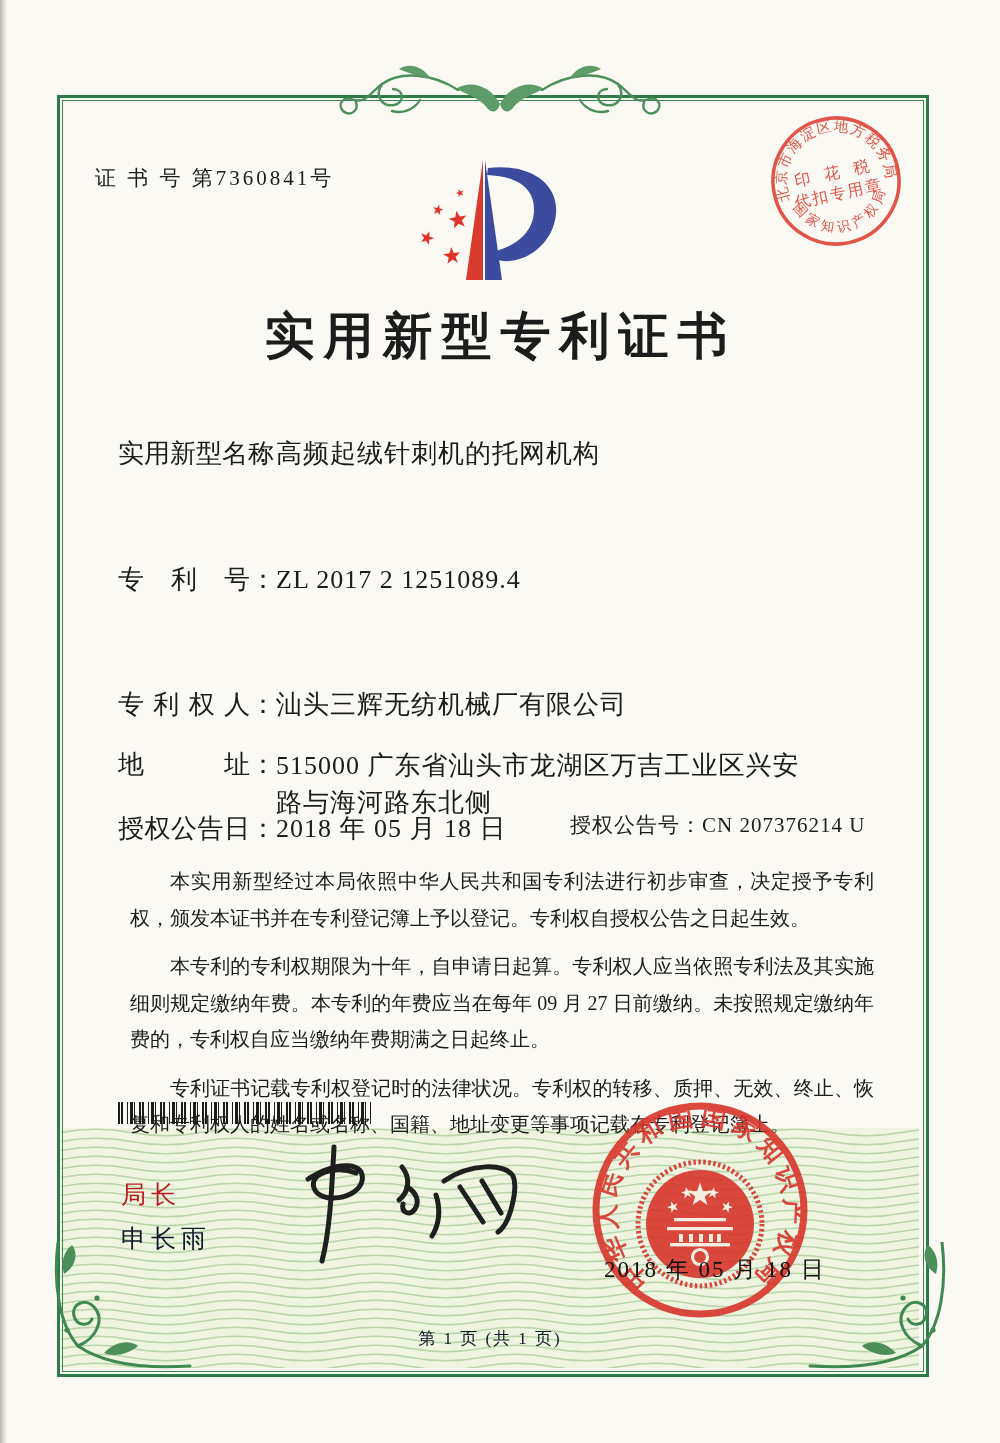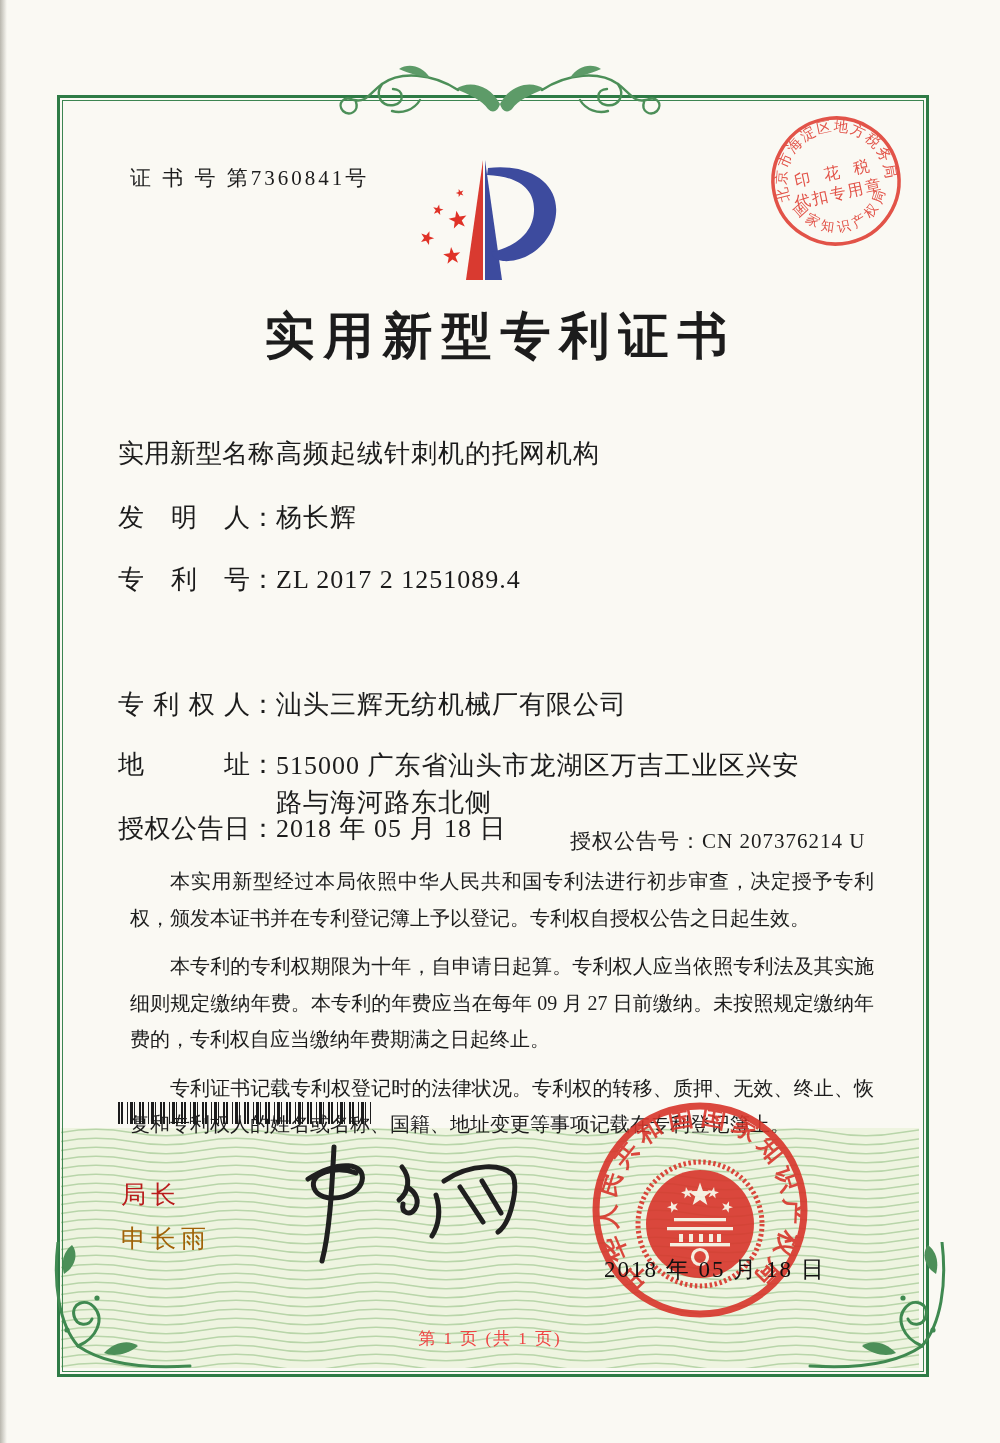--- a/index.html
+++ b/index.html
@@ -12,54 +12,54 @@
   .frame{position:absolute;left:57px;top:95px;width:866px;height:1276px;
         border:3px solid #2e7b45;}
   .frame-inner{position:absolute;inset:2px;border:1px solid #3c8551;}
   .orn{position:absolute;pointer-events:none;}
   .orn-top{left:330px;top:56px;width:340px;height:80px;}
   .orn-bl{left:44px;top:1242px;width:150px;height:140px;}
   .orn-br{left:806px;top:1242px;width:150px;height:140px;}
   
   .band{position:absolute;left:61px;top:1128px;width:858px;height:240px;}
   
-  .cert-no{position:absolute;left:95px;top:164px;font-size:21px;letter-spacing:3px;margin-left:35px;}
+  .cert-no{position:absolute;left:95px;top:164px;font-size:21px;letter-spacing:3px;}
   .logo{position:absolute;left:408px;top:150px;width:170px;height:150px;}
   .tax-stamp{position:absolute;left:750px;top:95px;width:172px;height:172px;}
   .title{position:absolute;left:0;top:303px;width:100%;text-align:center;
         font-size:50px;font-weight:700;letter-spacing:9px;padding-left:1px;box-sizing:border-box;}
   
   .frow{position:absolute;left:118px;font-size:26px;white-space:nowrap;}
   .flabel{display:inline-block;width:132px;text-align:justify;text-align-last:justify;vertical-align:top;}
   .fvalue{letter-spacing:1px;}
   .r1{top:436px}.r2{top:500px}.r3{top:562px}.r4{top:624px}
   .r5{top:687px}.r6{top:747px}.r7{top:811px}
   .addr{display:inline-block;width:528px;white-space:normal;line-height:37px;vertical-align:top;}
-  .grant-no{position:absolute;left:570px;top:811px;font-size:21px;letter-spacing:1px;white-space:nowrap;margin-top:16px;}
+  .grant-no{position:absolute;left:570px;top:811px;font-size:21px;letter-spacing:1px;white-space:nowrap;}
   
   .body-text{position:absolute;left:118px;top:851px;width:768px;
         font-size:20px;line-height:36.5px;text-align:justify;}
   .body-text p{margin:12px;text-indent:2em;}
   
   .barcode{position:absolute;left:118px;top:1102px;width:253px;height:22px;
         background:repeating-linear-gradient(90deg,
           #1c1c1c 0 2px,rgba(0,0,0,0) 2px 3px,
           #1c1c1c 3px 5px,rgba(0,0,0,0) 5px 9px,
           #1c1c1c 9px 10px,rgba(0,0,0,0) 10px 12px,
           #1c1c1c 12px 15px,rgba(0,0,0,0) 15px 16px,
           #1c1c1c 16px 17px,rgba(0,0,0,0) 17px 21px);}
   .officer-title{position:absolute;left:121px;top:1178px;font-size:25px;letter-spacing:5px;
         font-family:"Liberation Sans","DejaVu Sans",sans-serif;color:#b91c1c;}
   .officer-name{position:absolute;left:121px;top:1222px;font-size:25px;letter-spacing:5px;
-        font-family:"Liberation Sans","DejaVu Sans",sans-serif;color:#a16207;}
+        font-family:"Liberation Sans","DejaVu Sans",sans-serif;color:#0f172a;}
   .signature{position:absolute;left:268px;top:1133px;width:272px;height:162px;}
   .seal{position:absolute;left:578px;top:1088px;width:244px;height:244px;}
   .seal-date{position:absolute;left:604px;top:1254px;font-size:23px;letter-spacing:2px;color:#111;}
   .footer{position:absolute;left:57px;top:1327px;width:866px;text-align:center;
-        font-size:17px;letter-spacing:2px;color:#ef4444;}
+        font-size:17px;letter-spacing:2px;color:#0f172a;}
 </style>
 </head>
 <body>
 
 <div class="page">
   <div class="scan-edge"></div>
 
   <svg class="band" viewBox="0 0 858 240" preserveAspectRatio="none">
     <defs>
       <pattern id="gpat" width="140" height="9" patternUnits="userSpaceOnUse">
@@ -134,23 +134,20 @@
       </text>
       <text x="0" y="-3" text-anchor="middle" font-size="16" fill="#e0453a" letter-spacing="5" font-family="'Liberation Serif',serif">印 花 税</text>
       <text x="0" y="18" text-anchor="middle" font-size="16" fill="#e0453a" letter-spacing="2" font-family="'Liberation Serif',serif">代扣专用章</text>
     </g>
   </svg>
 
   <div class="title">实用新型专利证书</div>
 
   <div class="frow r1">
     <span class="flabel">实用新型名称</span><span>：</span><span class="fvalue">高频起绒针刺机的托网机构</span>
-  </div>
-  <div class="frow r2">
-    <span class="flabel">发明人</span><span>：</span><span class="fvalue">杨长辉</span>
   </div>
   <div class="frow r3">
     <span class="flabel">专利号</span><span>：</span><span class="fvalue">ZL 2017 2 1251089.4</span>
   </div>
   <div class="frow r5">
     <span class="flabel">专利权人</span><span>：</span><span class="fvalue">汕头三辉无纺机械厂有限公司</span>
   </div>
   <div class="frow r6">
     <span class="flabel">地址</span><span>：</span><span class="fvalue addr">515000 广东省汕头市龙湖区万吉工业区兴安路与海河路东北侧</span>
   </div>

